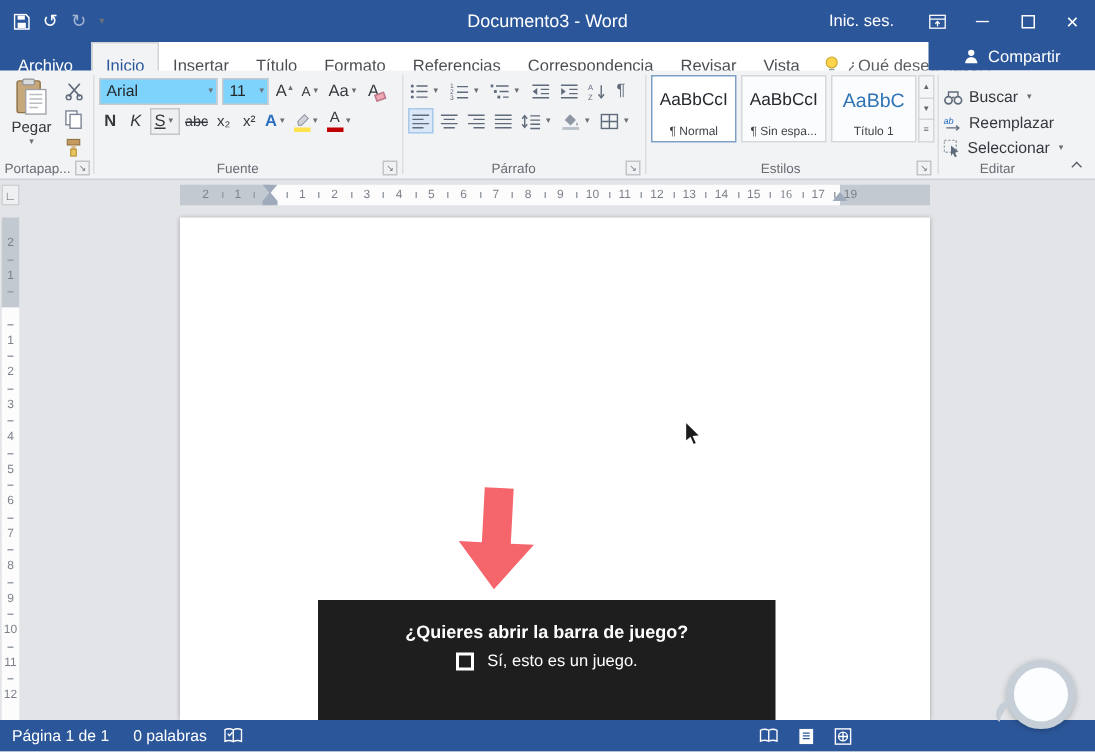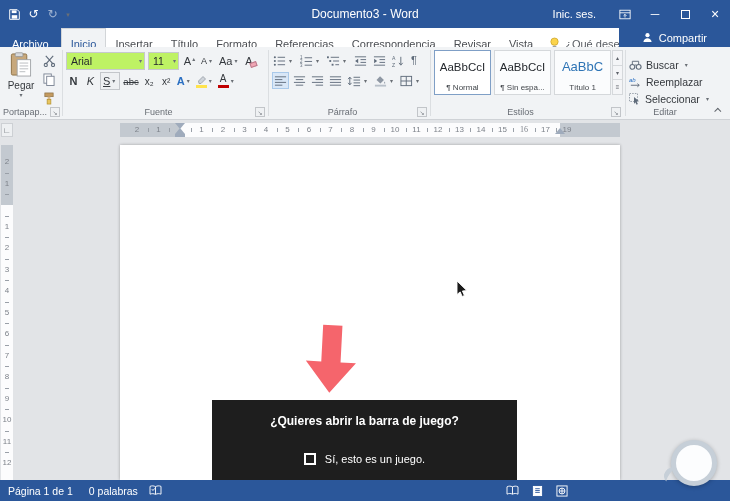--- a/index.html
+++ b/index.html
@@ -41,21 +41,21 @@
   .paste-btn{position:absolute;left:5px;top:3px;width:32px;height:58px;display:flex;flex-direction:column;align-items:center;gap:1px}
   .paste-btn svg{margin-top:2px}
   .paste-label{font-size:10px;color:#34383d;margin-top:2px}
   .clip-col{position:absolute;left:40px;top:5px;display:flex;flex-direction:column;gap:3px}
   .mini{width:18px;height:16px;display:flex;align-items:center;justify-content:center}
   .row{position:absolute;display:flex;align-items:center}
   #font-row1{left:66px;top:5px;gap:3px}
   #font-row2{left:66px;top:25px;gap:2px}
   #para-row1{left:272px;top:5px;gap:4px}
   #para-row2{left:272px;top:25px;gap:3px}
-  .combo{height:18px;background:#bef264;border:1px solid #c6c9cd;display:flex;align-items:center;font-size:10.5px;color:#24282c;padding-left:4px}
+  .combo{height:18px;background:#7dd3fc;border:1px solid #c6c9cd;display:flex;align-items:center;font-size:10.5px;color:#24282c;padding-left:4px}
   .combo .dd{margin-left:auto}
   #font-name{width:79px}
   #font-size{width:31px}
   .dd{font-size:6px;color:#6a6f75;padding:0 2px;line-height:1}
   .sbtn{height:17px;min-width:15px;display:flex;align-items:center;justify-content:center;font-size:11px;color:#34383d;padding:0 1px}
   .boldL{font-weight:bold}
   .italL{font-style:italic}
   .ubtn{border:1px solid #c3c6ca;background:#eef0f2;display:flex;align-items:center;height:18px;padding:0 2px}
   .ub{text-decoration:underline;font-size:11px;color:#34383d}
   .strikeL{text-decoration:line-through;font-size:9.5px}
@@ -104,21 +104,21 @@
   .vtick{position:absolute;left:4px;width:4px;height:1px;background:#9aa0a8}
   .im{position:absolute}
   #im-top{left:55px;top:0;border-left:5px solid transparent;border-right:5px solid transparent;border-top:6px solid #9fabbc}
   #im-bot{left:55px;top:5px;border-left:5px solid transparent;border-right:5px solid transparent;border-bottom:6px solid #9fabbc}
   #im-box{left:55px;top:11px;width:10px;height:3px;background:#9fabbc}
   #im-right{left:435px;top:5px;border-left:5px solid transparent;border-right:5px solid transparent;border-bottom:6px solid #9fabbc}
 
   
   #gamebar-dialog{position:absolute;left:212px;top:280px;width:305px;height:80px;background:var(--dialog_bg,#1e1e1e);color:#fff;text-align:center;z-index:5}
   .dlg-title{margin-top:14px;font-size:12px;font-weight:bold}
-  .dlg-check{margin-top:25px;display:inline-flex;align-items:center;gap:9px;font-size:11px}
+  .dlg-check{margin-top:7px;display:inline-flex;align-items:center;gap:9px;font-size:11px}
   .checkbox{width:12px;height:12px;border:2px solid #fff;display:inline-block}
   #arrow{position:absolute;left:303px;top:204px;z-index:6;transform:rotate(3deg)}
   #cursor{position:absolute;left:456px;top:160px;z-index:7}
 
   
   #statusbar{position:absolute;left:0;bottom:0;width:100%;height:21px;background:var(--accent,#2b579a);color:#fff;display:flex;align-items:center;font-size:10.5px;z-index:10}
   .sb-item{padding:0 8px;white-space:nowrap}
   .sb-icon{width:20px;display:flex;align-items:center;justify-content:center}
   .sb-views{position:absolute;left:504px;top:0;height:21px;display:flex;align-items:center;gap:9px}
   .sb-views button{width:16px;height:16px;display:flex;align-items:center;justify-content:center}

